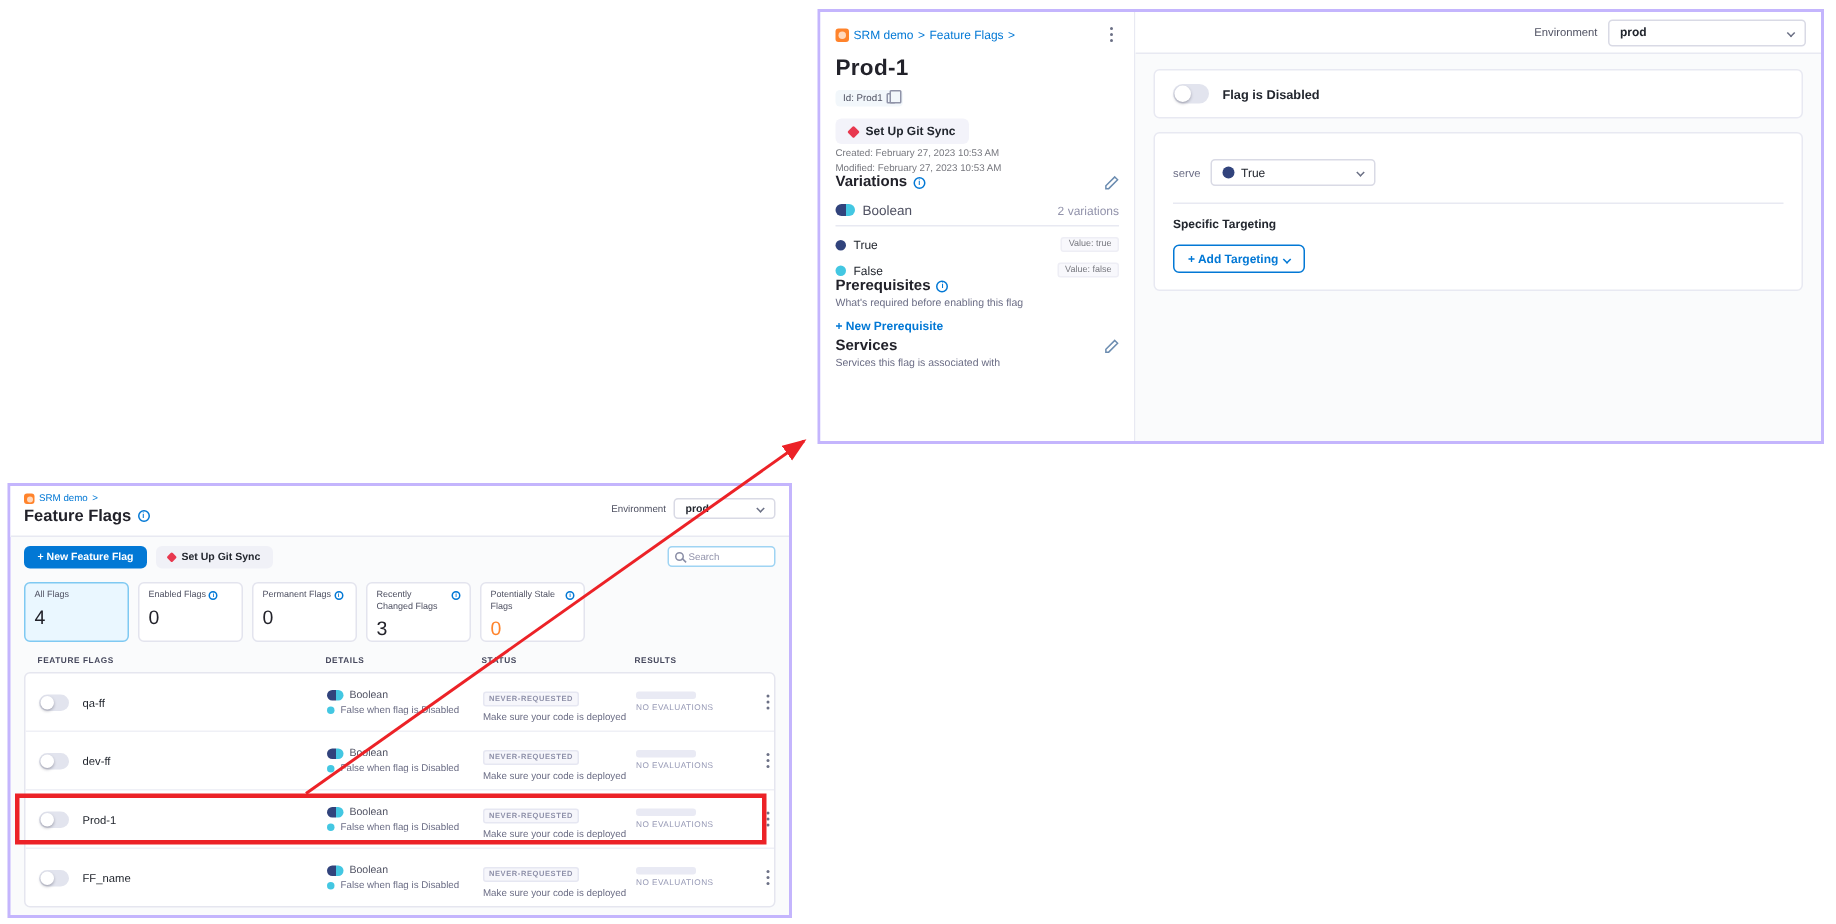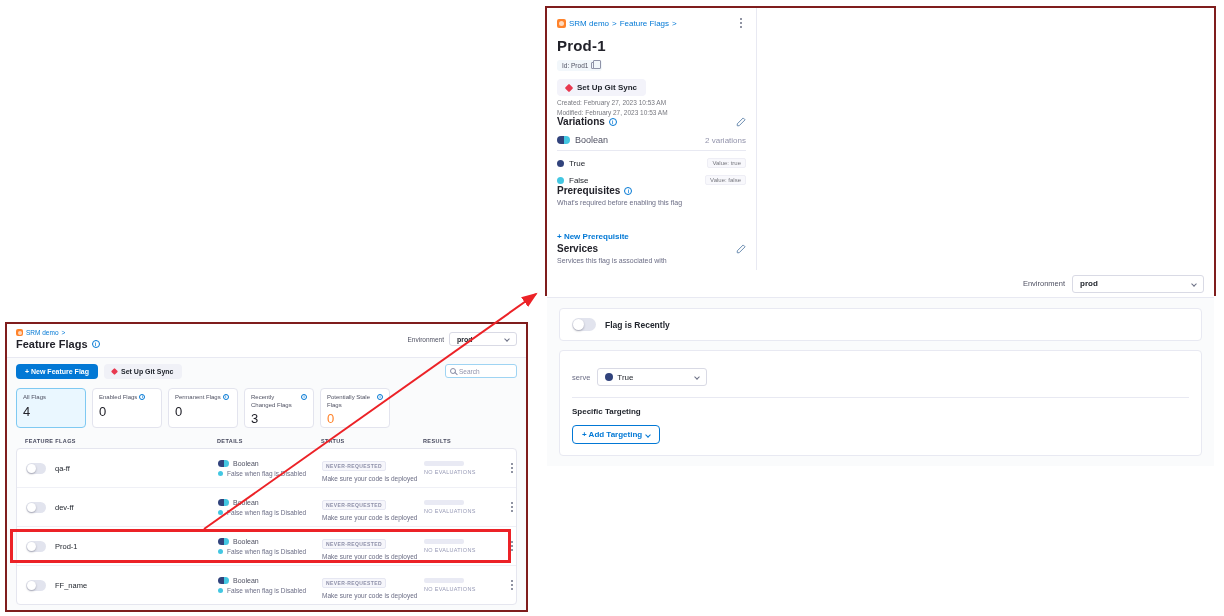--- a/index.html
+++ b/index.html
@@ -1,19 +1,19 @@
 <!DOCTYPE html>
 <html><head>
 <meta charset="utf-8">
 <style>
   * { margin:0; padding:0; box-sizing:border-box; }
   html,body { width:1224px; height:616px; background:#ffffff; font-family:"Liberation Sans", sans-serif; overflow:hidden; }
   .canvas { position:relative; width:1224px; height:616px; background:#fff; }
 
-  .shot { position:absolute; background:#fff; border:2px solid #7f1d1d;flex-direction:column; }
+  .shot { position:absolute; background:#fff; border:2px solid #c4b5fd; }
 
   
   .kebab { display:inline-flex; flex-direction:column; gap:2px; padding:2px 4px; cursor:pointer; }
   .kebab i { width:2px; height:2px; border-radius:50%; background:#6b7085; display:block; }
   .info { display:inline-block; width:8px; height:8px; border:1px solid #0278d5; border-radius:50%; color:#0278d5; font-size:5px; line-height:6px; text-align:center; font-style:normal; font-weight:700; vertical-align:middle; }
   .info::after { content:"i"; }
   .chev { display:inline-block; width:4px; height:4px; border-right:1px solid #6b7085; border-bottom:1px solid #6b7085; transform:rotate(45deg); margin-left:auto; }
   .chev.blue { border-color:#0278d5; margin-left:4px; }
   .hlogo { display:inline-block; width:9px; height:9px; border-radius:2px; background:#ff832b; position:relative; flex:0 0 auto; }
   .hlogo::after { content:""; position:absolute; left:2px; top:2px; width:5px; height:5px; border-radius:50%; background:#ffd9bd; }
@@ -49,21 +49,21 @@
   .sec-head { display:flex; align-items:center; gap:4px; }
   .sec-title { font-size:10px; font-weight:700; color:#22222a; }
   .sec-head .pencil { margin-left:auto; }
   .bool-row { display:flex; align-items:center; gap:5px; margin-top:8px; padding-bottom:5px; border-bottom:1px solid #e8e9f2; }
   .bool-label { font-size:9px; color:#4f5162; }
   .bool-count { margin-left:auto; font-size:8px; color:#9293ab; }
   .var-row { display:flex; align-items:center; gap:5px; margin-top:7px; }
   .var-name { font-size:8px; color:#22262e; }
   .value-chip { margin-left:auto; font-size:6px; color:#77787f; background:#f8f8fc; border:1px solid #eeeef5; border-radius:2px; padding:1px 4px; }
   .desc { font-size:7px; color:#6b6d85; margin-top:3px; }
-  .blue-link { display:inline-block; margin-top:26px; font-size:8px; font-weight:600; color:#0278d5; text-decoration:none; cursor:pointer; }
+  .blue-link { display:inline-block; margin-top:7px; font-size:8px; font-weight:600; color:#0278d5; text-decoration:none; cursor:pointer; }
 
   .dp-right { flex:1; display:flex; flex-direction:column; background:#fafbfc; min-width:0; }
   .dp-topbar { height:28px; background:#fff; border-bottom:1px solid #e8e9f2; display:flex; align-items:center; justify-content:flex-end; gap:7px; padding:0 10px; }
   .env-label { font-size:7.5px; color:#4f5162; }
   .env-select { width:132px; height:18px; font-size:8px; font-weight:600; color:#22262e; }
   .env-select-sm { width:68px; height:14px; font-size:7px; font-weight:600; color:#22262e; }
   .dp-tabs { height:28px; background:#fff; border-bottom:1px solid #e8e9f2; display:flex; align-items:flex-end; gap:18px; padding:0 18px; }
   .tab { font-size:9px; color:#6b6d85; padding-bottom:7px; border-bottom:2px solid transparent; cursor:pointer; }
   .tab.active { color:#22222a; font-weight:700; border-bottom-color:#0278d5; }
   .dp-content { flex:1; padding:10px 12px; display:flex; flex-direction:column; gap:9px; overflow:hidden; }
@@ -199,21 +199,21 @@
       <div class="dp-topbar">
         <span class="env-label">Environment</span>
         <div class="select env-select">
           <span>prod</span>
           <span class="chev"></span>
         </div>
       </div>
       <div class="dp-content">
         <div class="card card-flagstate">
           <span class="toggle"></span>
-          <span class="flag-state-label">Flag is Recently</span>
+          <span class="flag-state-label">Flag is Disabled</span>
         </div>
         <div class="card card-enabled">
           <div class="serve-row">
             <span class="serve-label">serve</span>
             <div class="select serve-select">
               <span class="dot navy"></span>
               <span>True</span>
               <span class="chev"></span>
             </div>
           </div>

